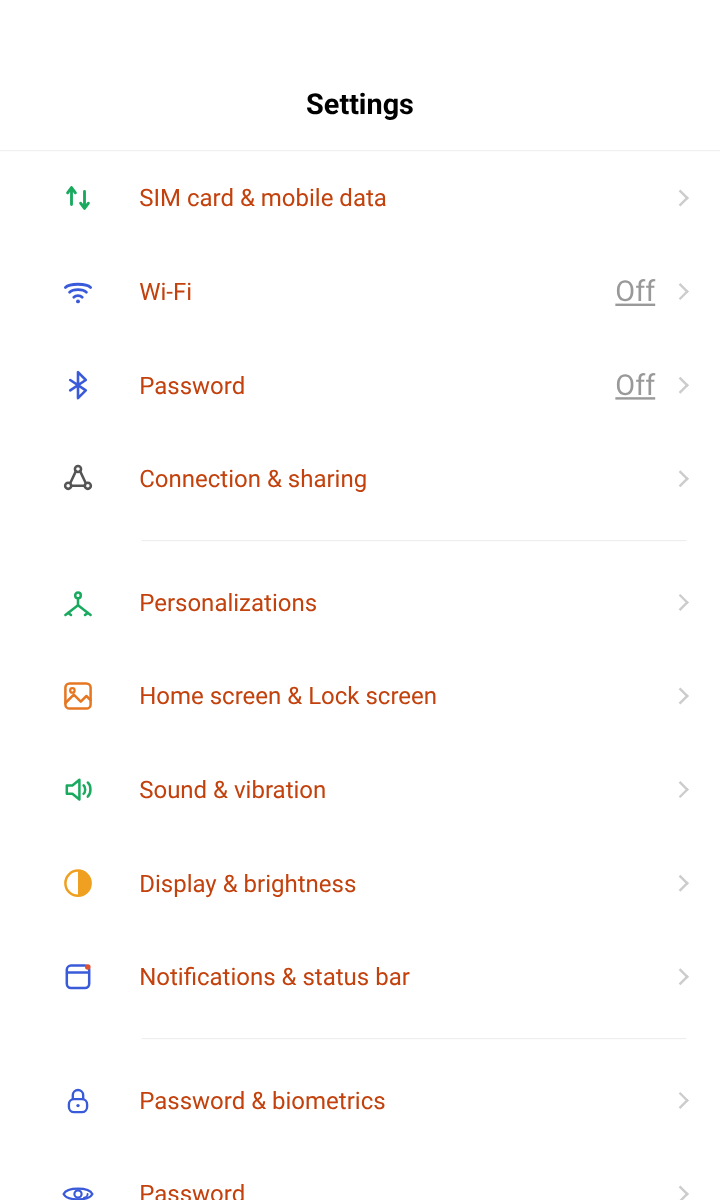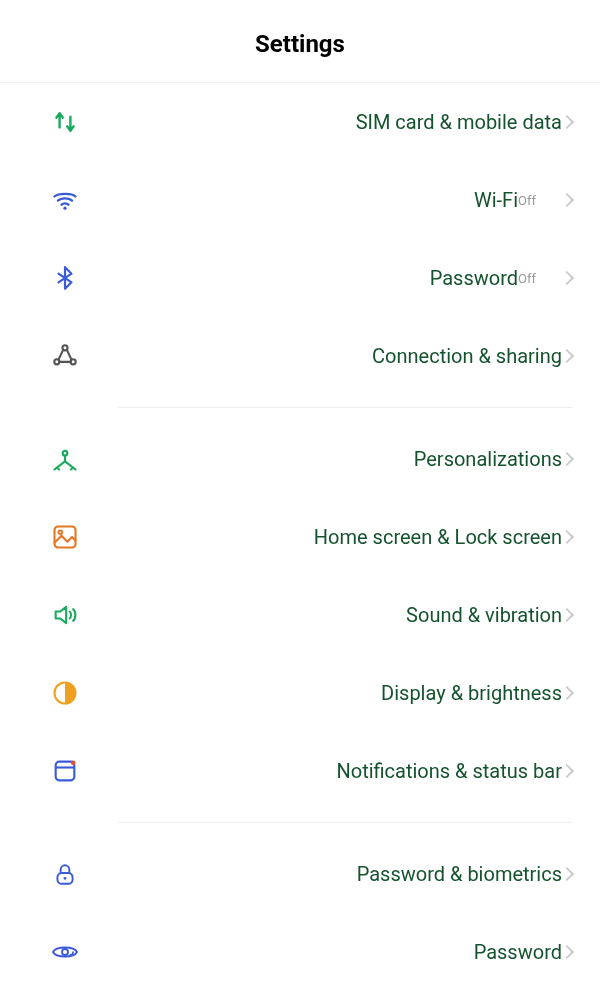--- a/index.html
+++ b/index.html
@@ -15,20 +15,21 @@
     }
     .header {
       text-align: center;
       padding: 30px 0 24px 0;
       border-bottom: 1px solid #f0f0f0;
     }
     .header-title {
       font-size: 24px;
       font-weight: 700;
       color: #000;
+      margin-top: 43px;
     }
     .settings-list {
       padding: 0;
     }
     .settings-item {
       display: flex;
       align-items: center;
       padding: 22px 28px 22px 48px;
       cursor: pointer;
     }
@@ -37,27 +38,27 @@
       height: 34px;
       display: flex;
       align-items: center;
       justify-content: center;
       margin-right: 34px;
       flex-shrink: 0;
     }
     .item-label {
       flex: 1;
       font-size: 20px;
-      color: #14532d;
-      text-align: right;
+      color: #c2410c;
     }
     .item-value {
-      font-size: 13px;
+      font-size: 24px;
       color: #999;
-      margin-right: 26px;
+      margin-right: 16px;
+      text-decoration: underline;
     }
     .chevron {
       width: 10px;
       height: 10px;
       border-top: 2px solid #ccc;
       border-right: 2px solid #ccc;
       transform: rotate(45deg);
     }
     .divider {
       height: 1px;

